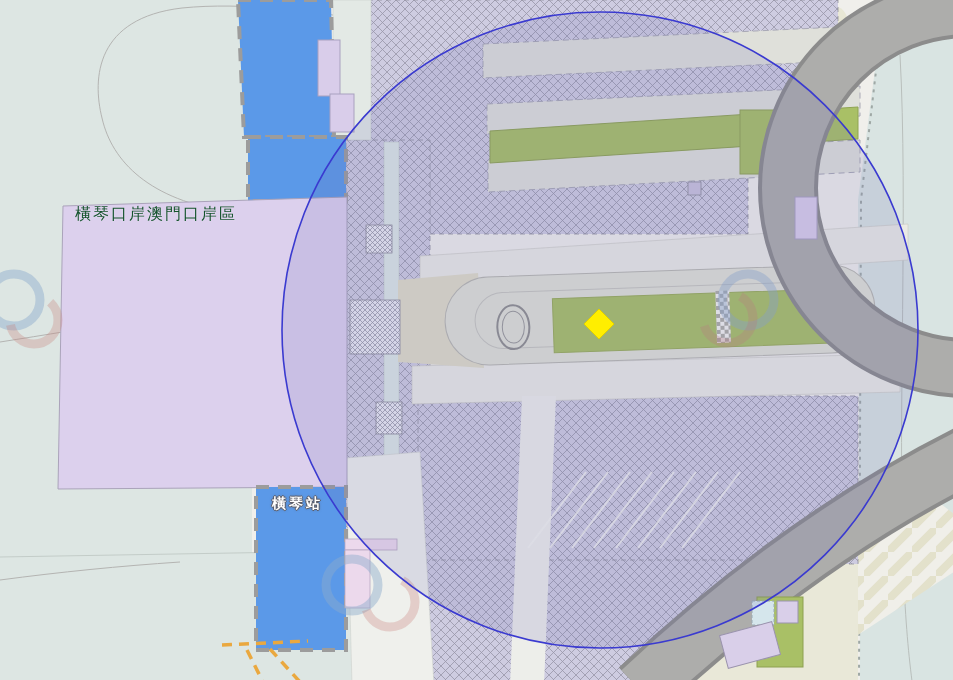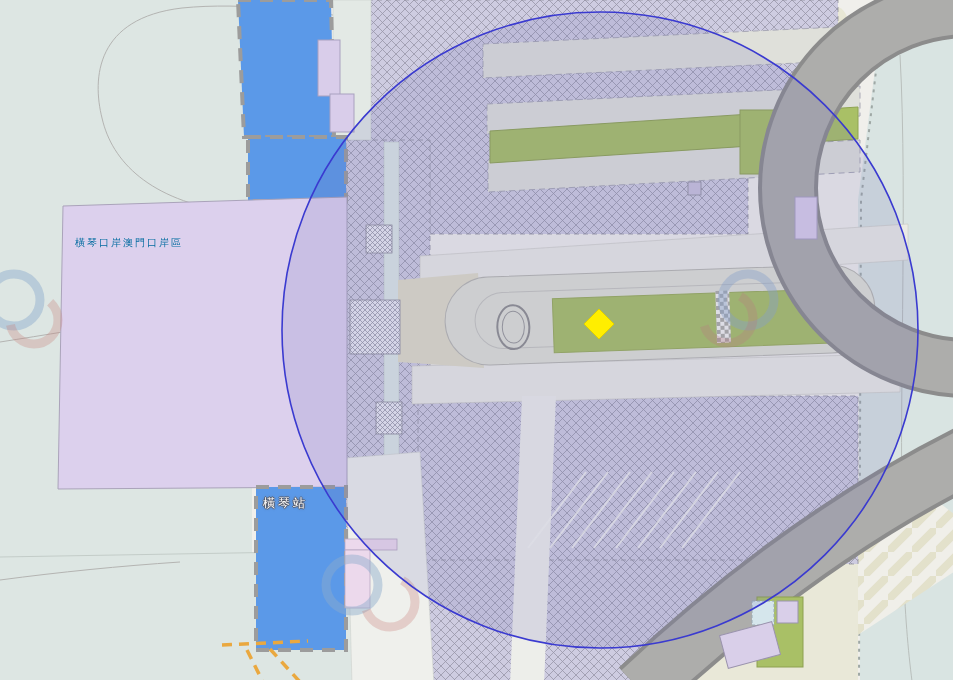--- a/index.html
+++ b/index.html
@@ -1,22 +1,22 @@
 <!DOCTYPE html>
 <html><head>
 <meta charset="utf-8">
 <style>
   html,body{margin:0;padding:0;background:#ffffff;}
   #map-root{position:relative;width:953px;height:680px;overflow:hidden;
     font-family:"DejaVu Sans","Liberation Sans",sans-serif;background:#f0efeb;}
   #map-root svg{position:absolute;left:0;top:0;}
   .map-label{position:absolute;white-space:nowrap;pointer-events:none;}
-  .label-port{left:75px;top:204px;font-size:10px;letter-spacing:2px;color:#0369a1;
-    text-shadow:0 0 2px #e4d9ef,0 0 2px #e4d9ef;margin-top:32px;}
-  .label-station{left:263px;top:495px;font-size:12px;letter-spacing:3px;color:#ffffff;font-weight:normal;
+  .label-port{left:75px;top:204px;font-size:16px;letter-spacing:2px;color:#14532d;
+    text-shadow:0 0 2px #e4d9ef,0 0 2px #e4d9ef;}
+  .label-station{left:272px;top:495px;font-size:14px;letter-spacing:3px;color:#ffffff;font-weight:bold;
     text-shadow:-1px 0 0 #5c5c66,1px 0 0 #5c5c66,0 -1px 0 #5c5c66,0 1px 0 #5c5c66,0 0 3px #5c5c66;}
 </style>
 </head>
 <body>
 
 <div id="map-root">
 <svg width="953" height="680" viewBox="0 0 953 680">
   <defs>
     <pattern id="xh" width="9" height="9" patternUnits="userSpaceOnUse">
       <rect width="9" height="9" fill="#cecce1"></rect>

